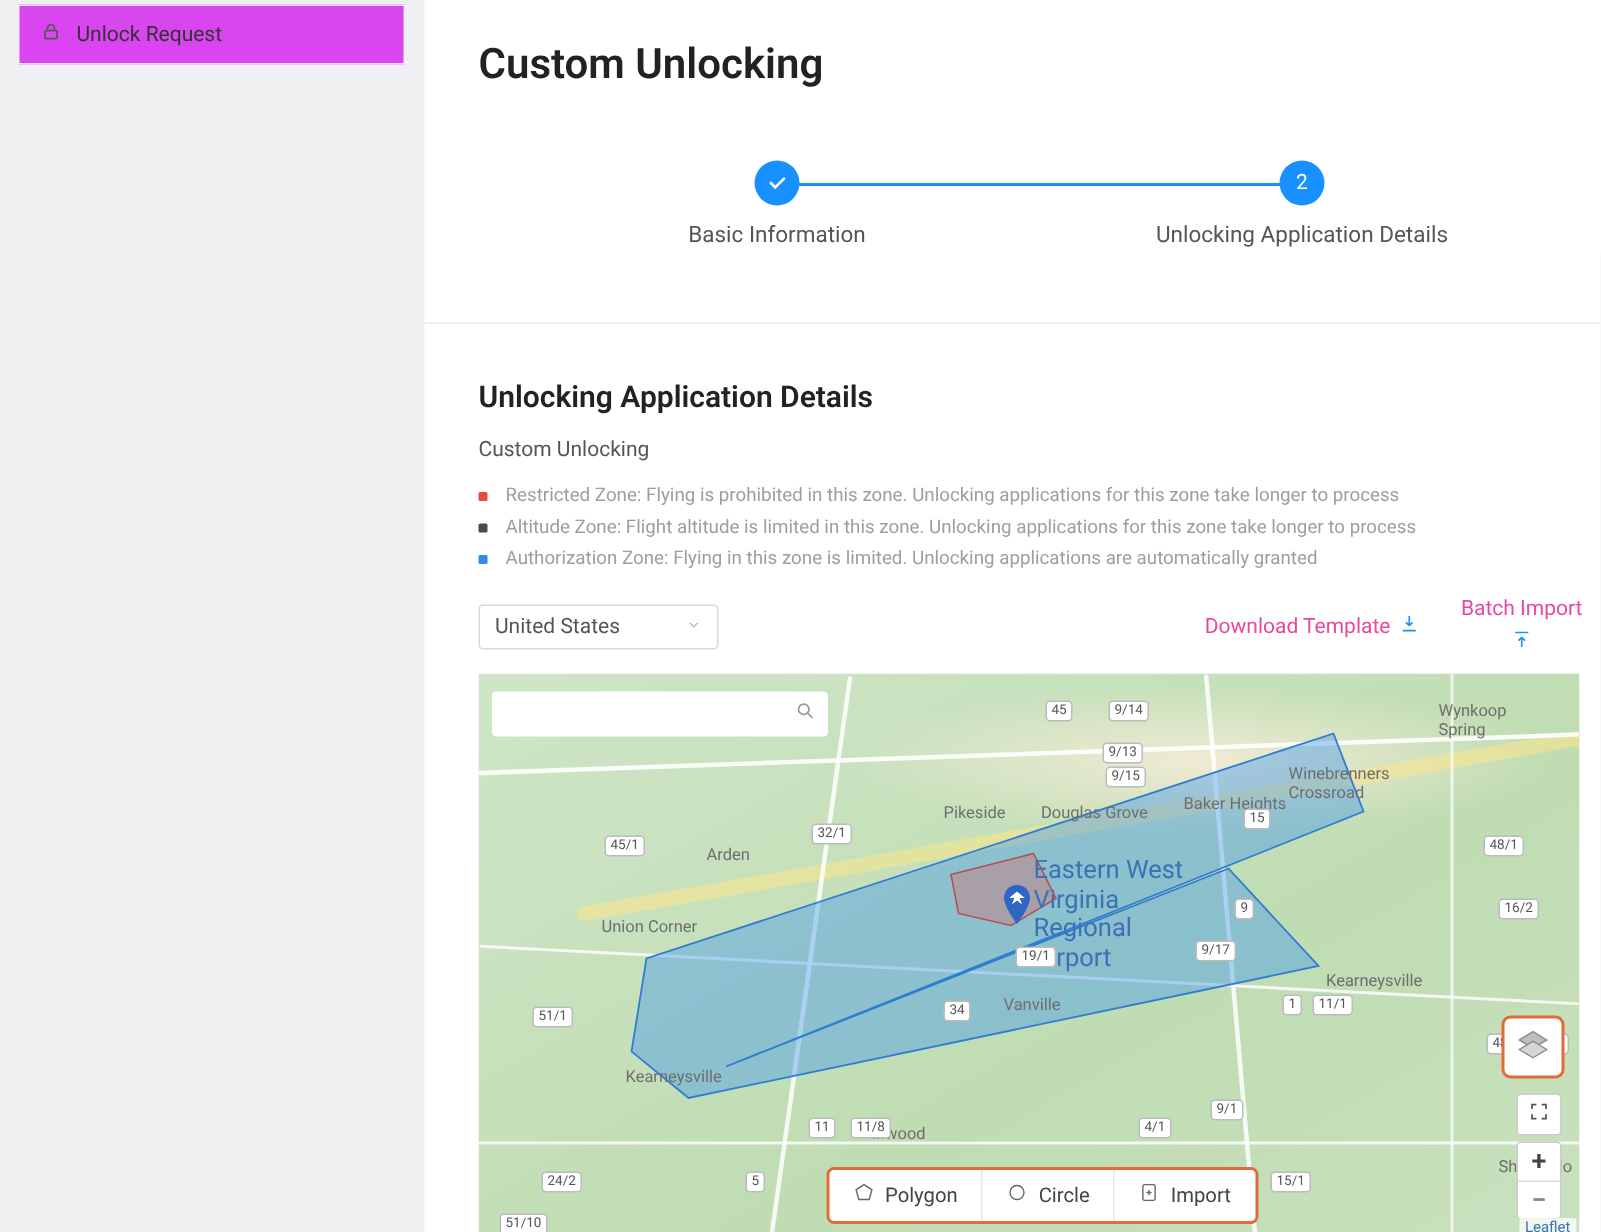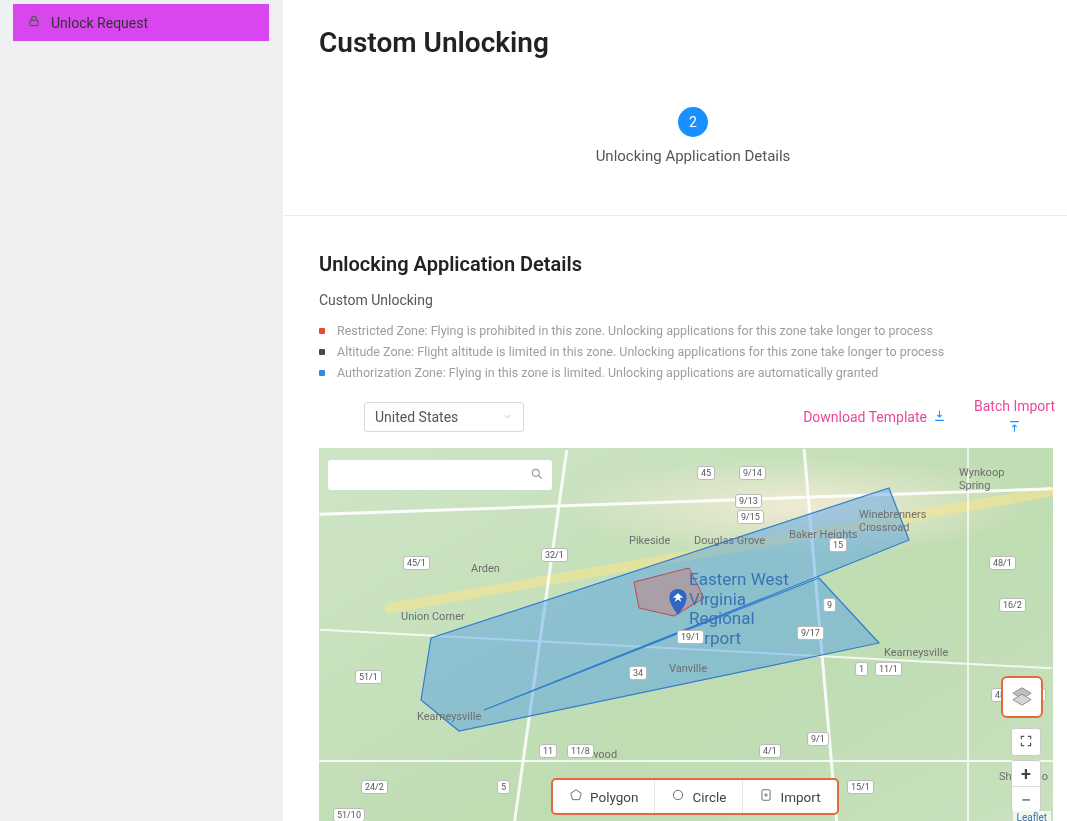--- a/index.html
+++ b/index.html
@@ -129,21 +129,20 @@
   .select {
     width: 160px;
     border: 1px solid #d9d9d9;
     border-radius: 3px;
     padding: 6px 28px 6px 10px;
     background: #fff;
     color: #555;
     font-size: 14px;
     position: relative;
     cursor: pointer;
-    margin-left: 45px;
   }
   .select-arrow {
     position: absolute;
     right: 10px;
     top: 50%;
     transform: translateY(-50%);
     pointer-events: none;
   }
   .spacer { flex: 1; }
   .link-btn {
@@ -330,20 +329,29 @@
       </span>
       <span>Unlock Request</span>
     </div>
     <div class="sidebar-spacer"></div>
   </aside>
 
   <main class="main">
     <h1 class="page-title">Custom Unlocking</h1>
 
     <div class="stepper">
+      <div class="step">
+        <div class="step-circle">
+          <svg width="14" height="14" viewBox="0 0 24 24" fill="none" stroke="#fff" stroke-width="3" stroke-linecap="round">
+              <path d="M5 12l5 5L20 7"></path>
+            </svg>
+        </div>
+        <div class="step-connector"></div>
+        <div class="step-label">Basic Information</div>
+      </div>
       <div class="step">
         <div class="step-circle">2</div>
         <div class="step-label">Unlocking Application Details</div>
       </div>
     </div>
 
     <div class="divider-line"></div>
 
     <section class="section">
       <h2 class="section-title">Unlocking Application Details</h2>

